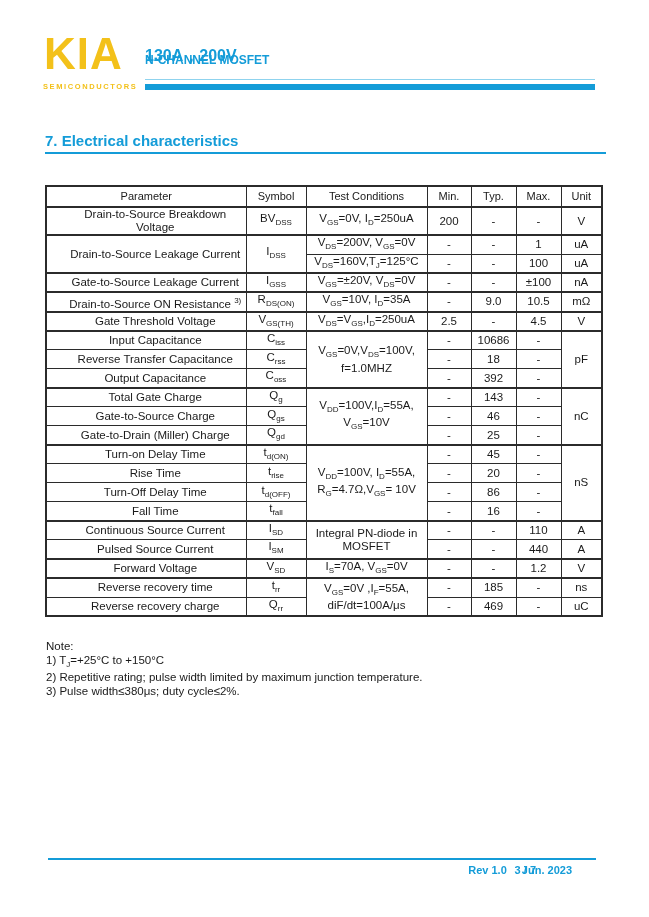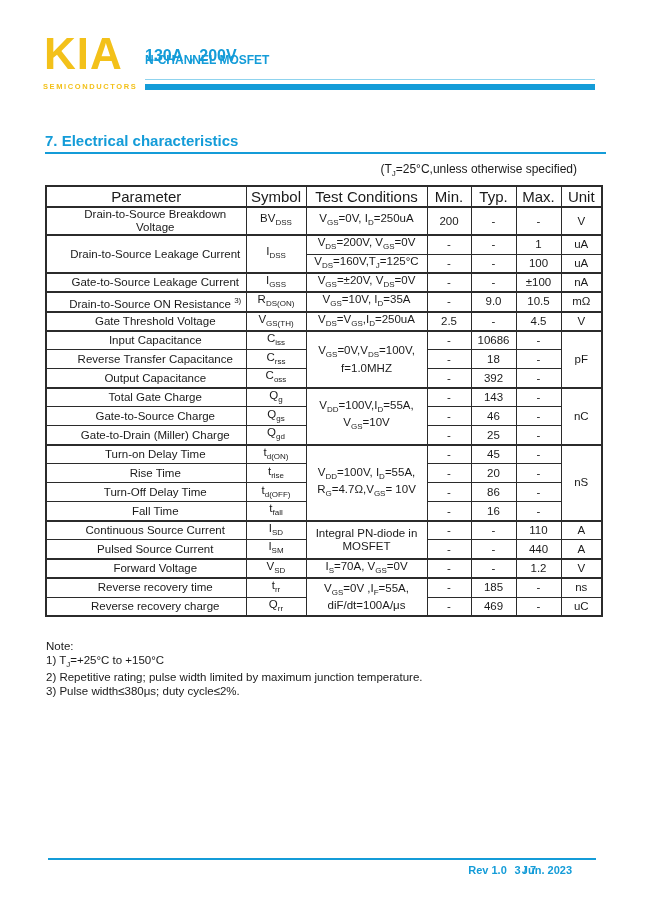--- a/index.html
+++ b/index.html
@@ -24,21 +24,21 @@
 
   
   .section-title{position:absolute;left:45px;top:132px;font-size:15px;font-weight:bold;color:var(--accent);}
   .title-rule{position:absolute;left:45px;top:152px;width:561px;height:2px;background:var(--accent);}
   .cond-note{position:absolute;right:72px;top:162px;font-size:12px;color:var(--ink);}
 
   
   table.spec{position:absolute;left:45px;top:185px;width:556px;border-collapse:collapse;table-layout:fixed;font-size:11.5px;color:var(--ink);}
   table.spec th,table.spec td{border:1px solid var(--border);line-height:13px;vertical-align:middle;text-align:center;padding:0 2px;font-weight:normal;}
   table.spec{border:2px solid var(--border);}
-  table.spec th{height:21px;font-size:15px;}
+  table.spec th{height:21px;font-size:11px;}
   table.spec td{height:19px;}
   table.spec td.c-param{text-align:center;padding-left:20px;}
   table.spec tr.group td{border-top-width:2px;}
   table.spec thead th{border-bottom-width:2px;}
   sub{font-size:8px;}
   sup{font-size:8px;}
 
   
   .notes{position:absolute;left:46px;top:640px;font-size:11.5px;line-height:13.5px;color:var(--ink);}
 
@@ -56,21 +56,20 @@
 
   <div class="logo">KIA</div>
   <div class="logo-sub">SEMICONDUCTORS</div>
   <div class="rating-line">130A，200V</div>
   <div class="type-line">N-CHANNEL MOSFET</div>
   <div class="header-thin-line"></div>
   <div class="header-bar"></div>
 
   <div class="section-title">7.  Electrical characteristics</div>
   <div class="title-rule"></div>
-  <div class="cond-note">(T<sub>J</sub>=25°C,unless otherwise specified)</div>
 
   <table class="spec">
     <colgroup>
       <col style="width:200px">
         <col style="width:60px">
         <col style="width:121px">
       <col style="width:44px">
         <col style="width:45px">
         <col style="width:45px">
         <col style="width:41px">

